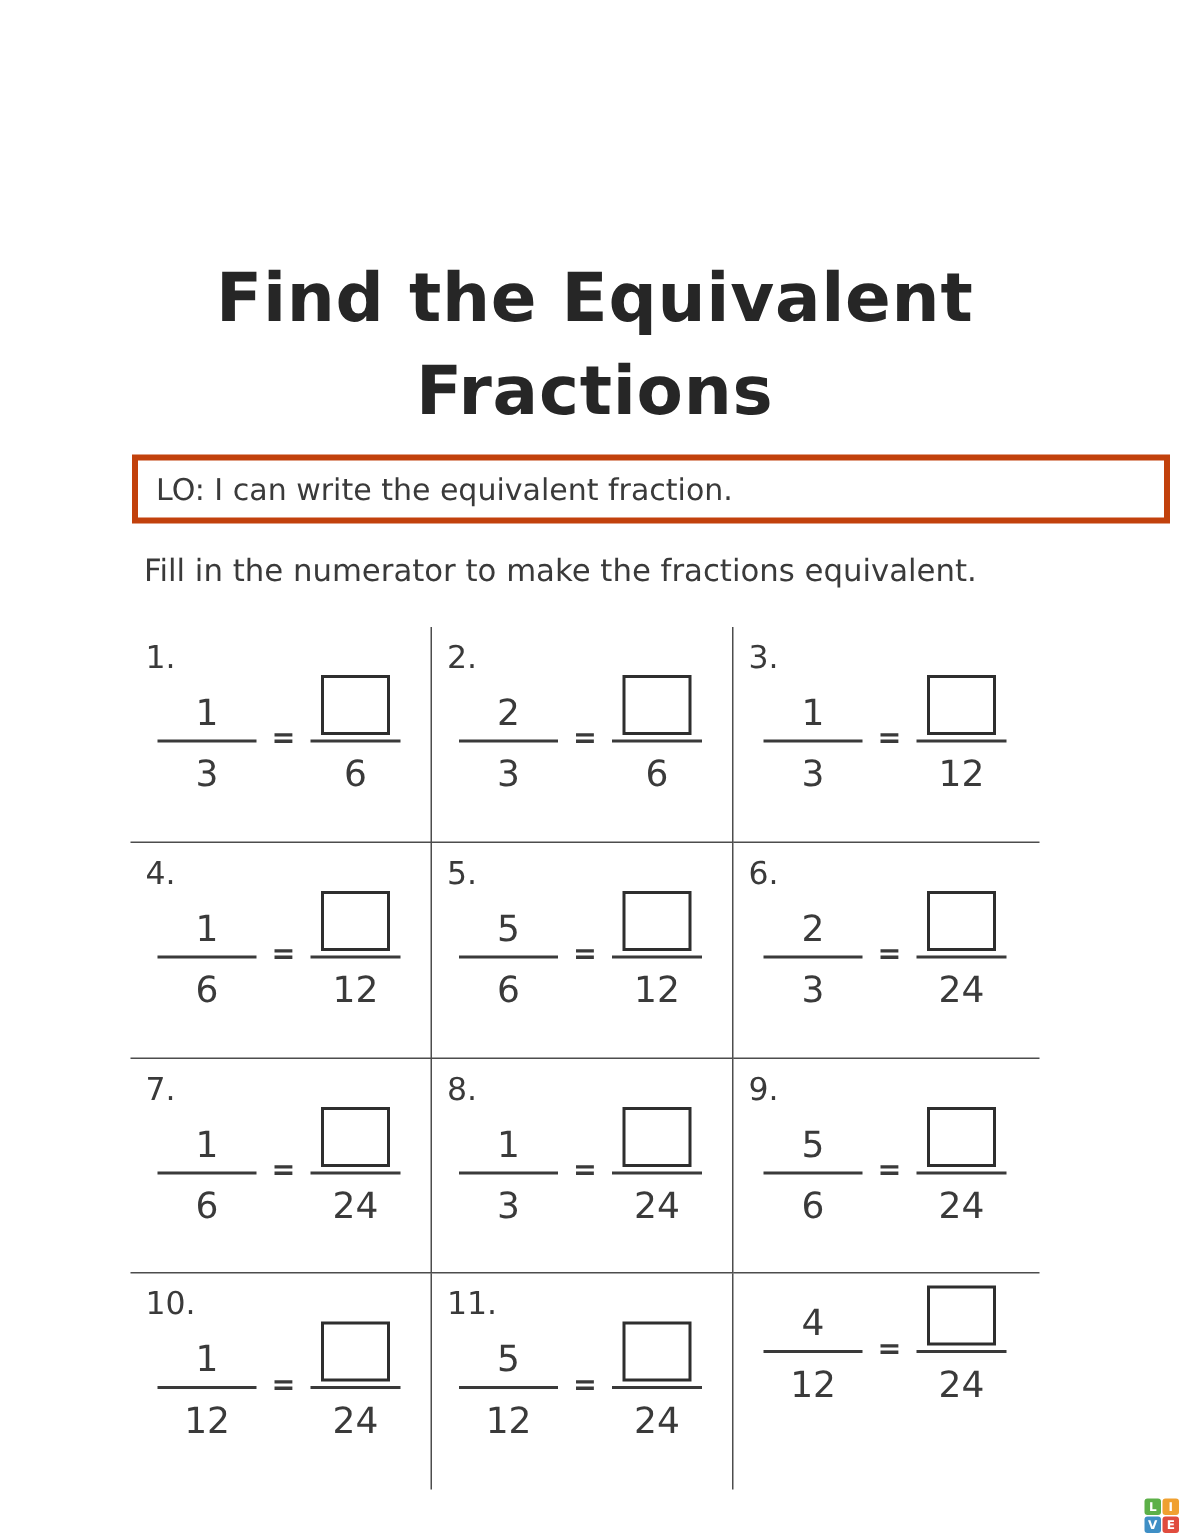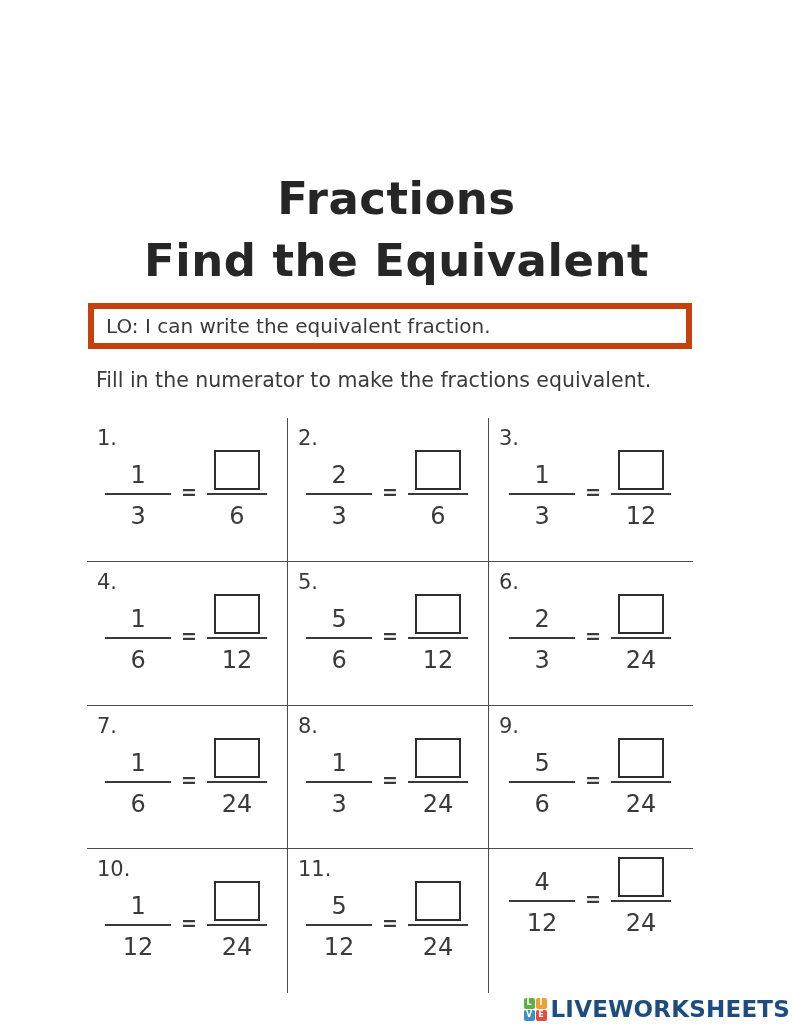--- a/index.html
+++ b/index.html
@@ -13,22 +13,22 @@
   }
   .title {
     position: absolute; top: 168px; left: 0; width: 100%;
     text-align: center;
     font-size: 45px; font-weight: 800; color: #262626;
     line-height: 62px; letter-spacing: 0.5px;
     margin: 0;
   }
   .lo-box {
     position: absolute; left: 88px; top: 303px;
-    width: 604px; height: 46px;
-    border: 6px solid #c2410c;
+    width: 692px; height: 46px;
+    border: 4px solid #c2410c;
     box-sizing: border-box;
     display: flex; align-items: center;
     padding-left: 12px;
     font-size: 20px;
   }
   .instruction {
     position: absolute; left: 96px; top: 368px;
     font-size: 20.5px; margin: 0;
   }
   .grid {
@@ -88,22 +88,22 @@
     font-size: 23px; font-weight: 800;
     letter-spacing: 0.2px;
   }
 </style>
 </head>
 <body>
 
 <div class="page">
 
   <h1 class="title">
+    <div>Find the Equivalent</div>
     <div>Fractions</div>
-    <div>Find the Equivalent</div>
   </h1>
 
   <div class="lo-box">
     <span>LO: I can write the equivalent fraction.</span>
   </div>
 
   <p class="instruction">Fill in the numerator to make the fractions equivalent.</p>
 
   <div class="grid">
   <div class="cell">
@@ -310,16 +310,15 @@
   </div>
 </div>
 
   <div class="footer">
     <span class="logo-icon">
         <span class="logo-sq" style="background: rgb(92, 176, 72);">L</span>
         <span class="logo-sq" style="background: rgb(240, 160, 48);">I</span>
         <span class="logo-sq" style="background: rgb(63, 143, 197);">V</span>
         <span class="logo-sq" style="background: rgb(224, 76, 62);">E</span>
       </span>
-    <span class="logo-text" style="color: rgb(29, 77, 128);">LIVEWORKSHEETS</span>
   </div>
 
 </div>
 
 </body></html>

